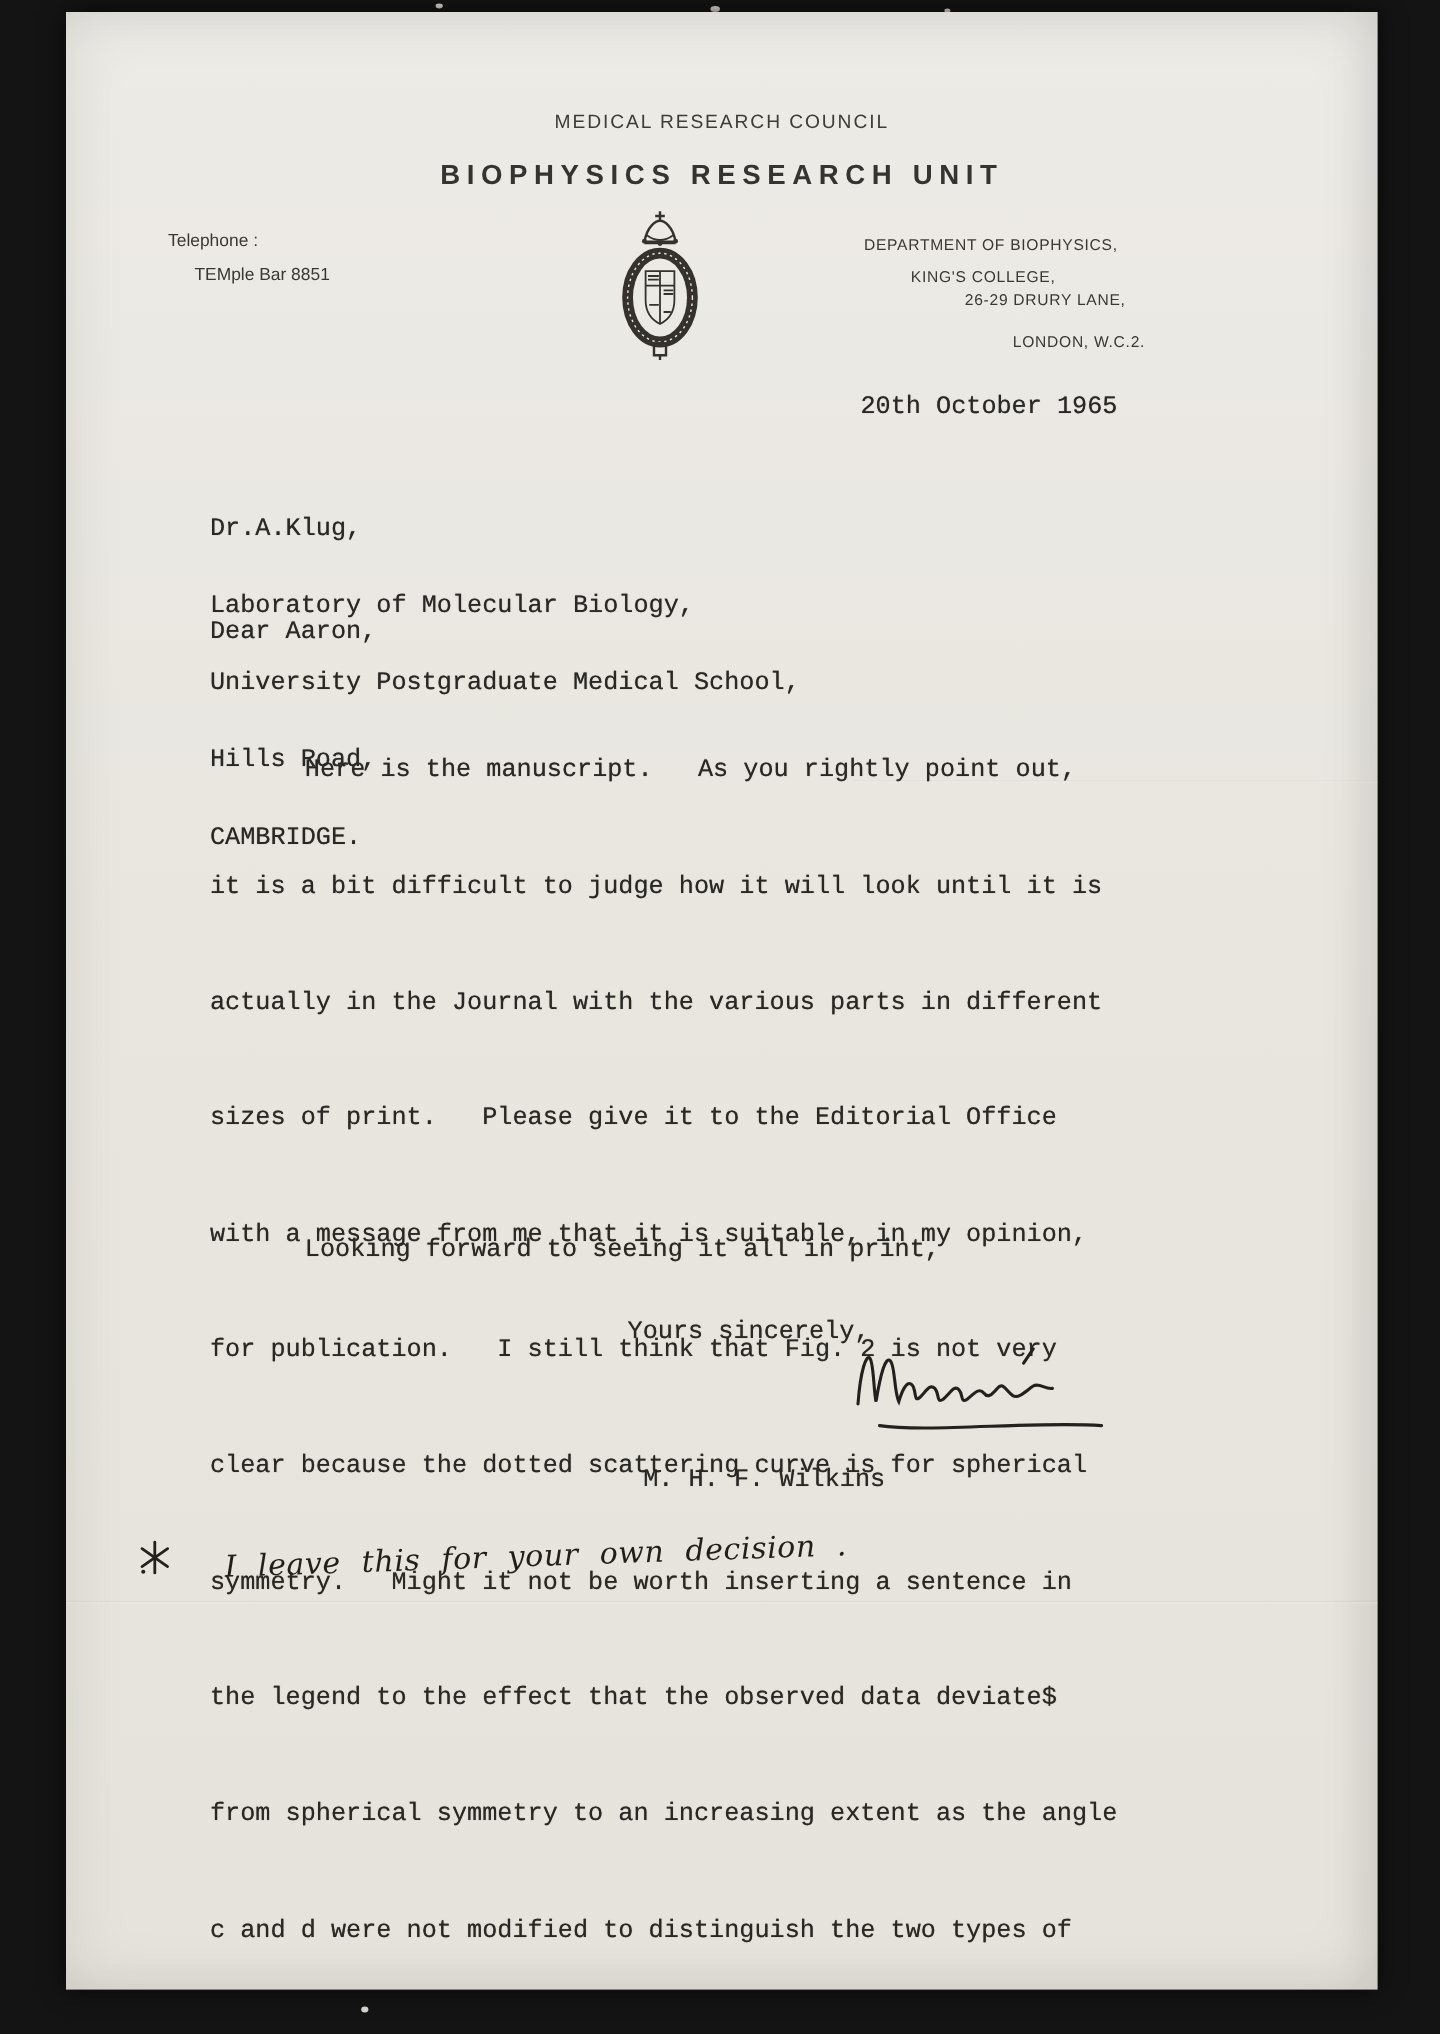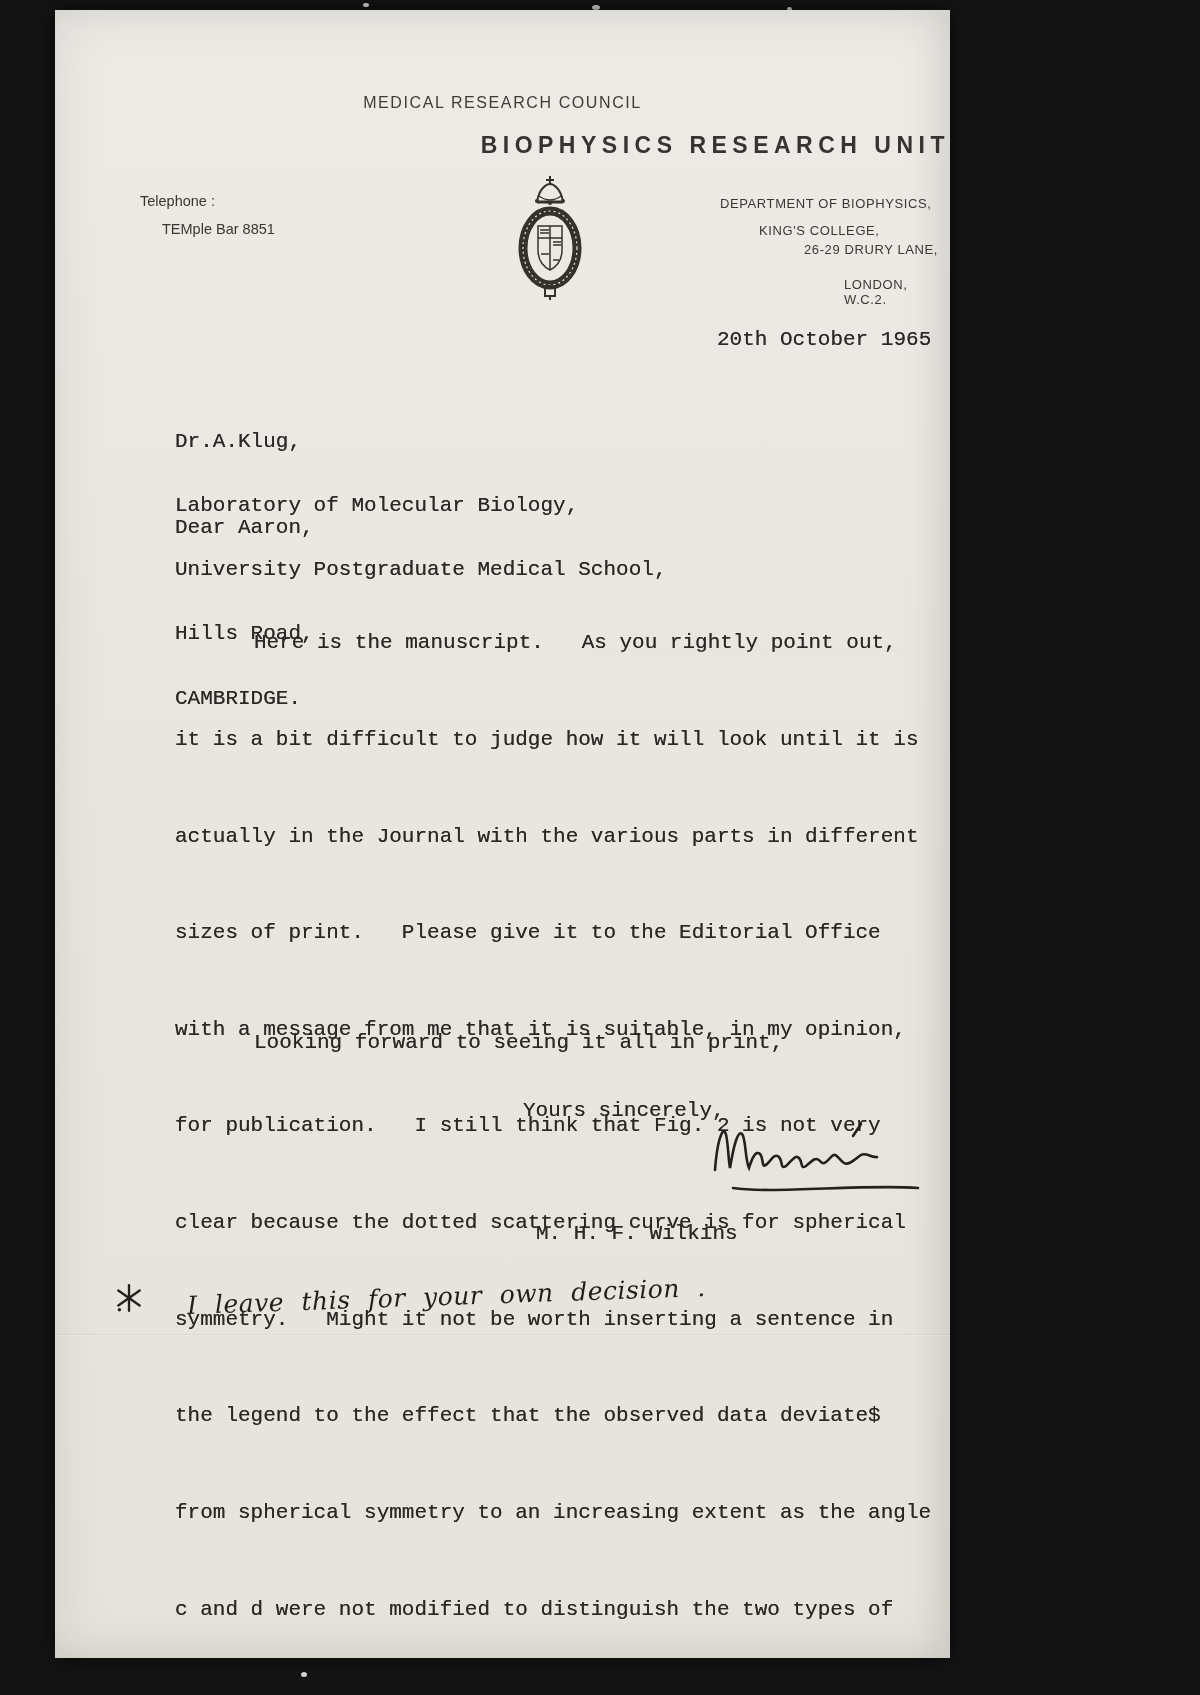--- a/index.html
+++ b/index.html
@@ -7,33 +7,33 @@
     --bg:#141414;
     --paper:#e9e6e0;
     --ink:#2a2824;
     --head-ink:#3a3732;
   }
   *{margin:0;padding:0;box-sizing:border-box;}
   html,body{width:1200px;height:1695px;overflow:hidden;}
   body{background:var(--bg);position:relative;font-family:"Liberation Sans",sans-serif;}
   .speck{position:absolute;background:#d9d7d2;border-radius:50%;}
   .paper{
-    position:absolute;left:55px;top:10px;width:895px;height:1648px;
+    position:absolute;left:55px;top:10px;width:1093px;height:1648px;
     background:linear-gradient(180deg,#edebe6 0%,#e9e6e0 45%,#e6e3dc 100%);
     box-shadow:inset 0 0 55px rgba(0,0,0,0.09), inset -14px 0 30px rgba(0,0,0,0.05), 0 0 18px rgba(0,0,0,0.65);
   }
   .fold{position:absolute;left:0;width:100%;height:2px;
     background:linear-gradient(180deg,rgba(0,0,0,0.07),rgba(255,255,255,0.35));}
   .fold.faint{opacity:.5;}
   .sans{font-family:"Liberation Sans",sans-serif;color:var(--head-ink);}
   .mono{font-family:"Liberation Mono","DejaVu Sans Mono",monospace;color:var(--ink);
         font-size:21px;white-space:pre;text-shadow:0 0 .6px rgba(42,40,36,.75);}
   .org{position:absolute;top:84px;left:0;width:100%;text-align:center;
        font-size:16px;letter-spacing:1.6px;color:#3f3c37;}
-  .unit{position:absolute;top:122px;left:0;width:100%;text-align:right;
+  .unit{position:absolute;top:122px;left:0;width:100%;text-align:center;
         font-size:23px;letter-spacing:5.5px;font-weight:600;color:#363330;}
   .telephone{position:absolute;left:85px;top:184px;font-size:14.5px;line-height:1;}
   .telephone .val{display:block;margin-top:13px;padding-left:22px;}
   .crest{position:absolute;left:458px;top:164px;}
   .dept-line{position:absolute;font-size:13px;letter-spacing:.6px;color:#3b3834;}
   .dept-0{left:665px;top:186px;}
   .dept-1{left:704px;top:213px;}
   .dept-2{left:749px;top:232px;}
   .dept-3{left:789px;top:267px;}
   .date{position:absolute;left:662px;top:318px;}

